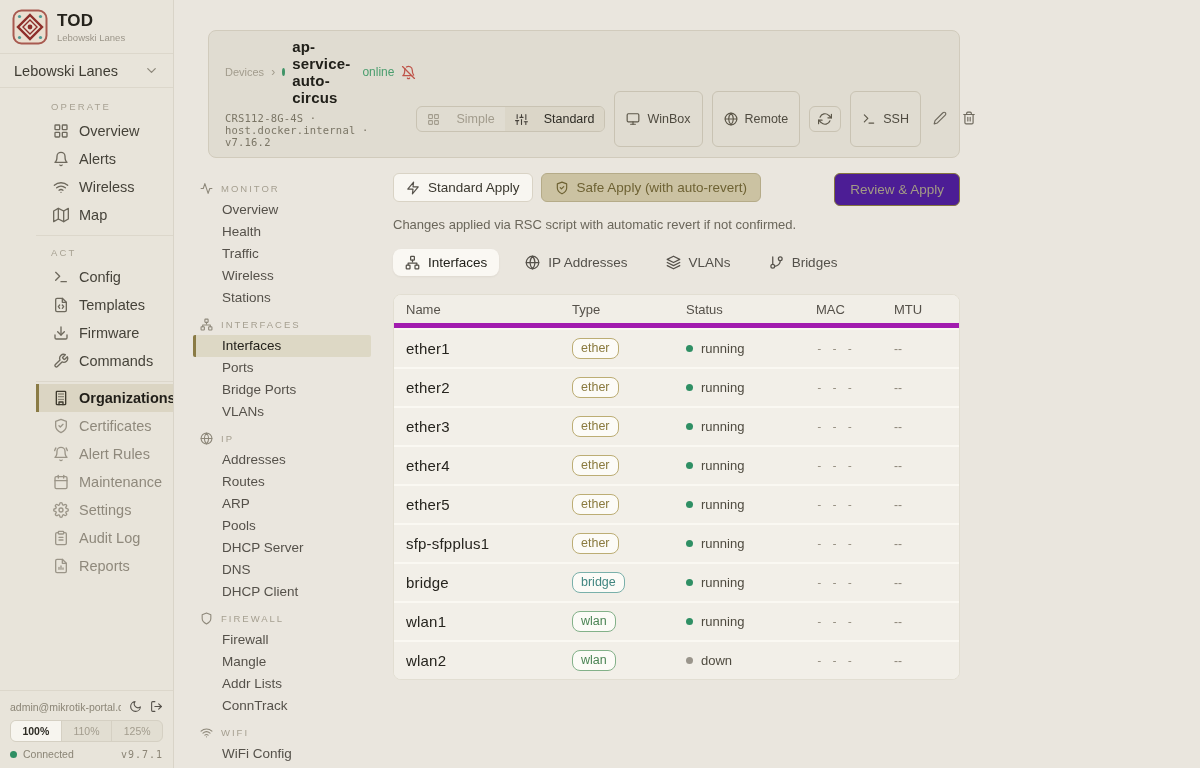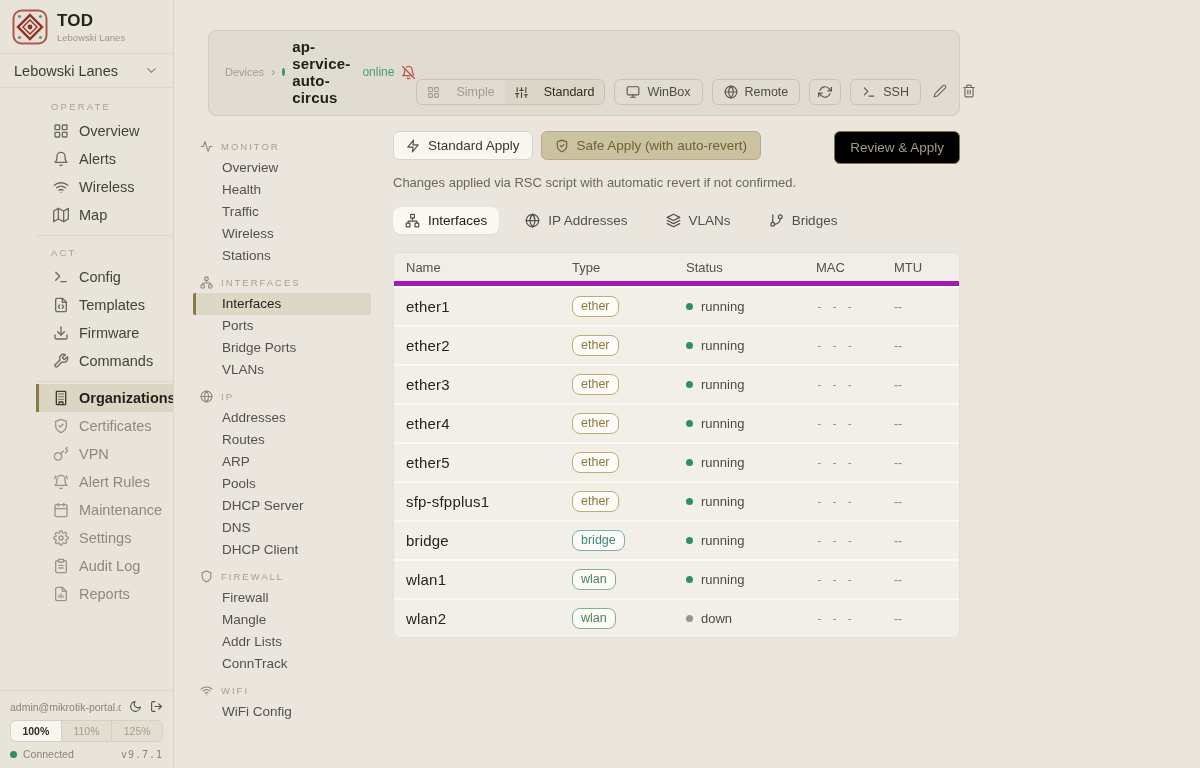--- a/index.html
+++ b/index.html
@@ -77,21 +77,21 @@
   .online-label { font-size: 12px; color: #4a9e6e; font-weight: 500; }
   .bell-off { width: 15px; height: 15px; color: #bf5449; cursor: pointer; }
   .device-meta { margin-top: 6px; font-family: "DejaVu Sans Mono", monospace; font-size: 10.5px; color: #7b7666; letter-spacing: .2px; }
   .header-actions { display: flex; align-items: center; gap: 9px; padding-bottom: 1px; }
   .mode-seg { display: flex; border: 1px solid #c9c3b3; border-radius: 6px; overflow: hidden; }
   .mode-opt { display: flex; align-items: center; gap: 16px; padding: 5px 10px; font-size: 12.5px; color: #a29c8d; cursor: pointer; }
   .mode-opt .icon { width: 13px; height: 13px; }
   .mode-opt.active { background: #dbd6c8; color: #2e2c25; font-weight: 500; }
   .mode-opt.active .icon { color: #45413a; }
   .hdr-btn {
-    display: flex; align-items: center; gap: 7px; padding: 5px 11px;
+    display: flex; align-items: center; gap: 7px; padding: 20px 11px;
     border: 1px solid #c9c3b3; border-radius: 6px; font-size: 12.5px; color: #4f4b40; cursor: pointer;
   }
   .hdr-btn .icon { width: 14px; height: 14px; color: #5c5749; }
   .hdr-btn.sq { padding: 5px 8px; }
   .hdr-icon-btn { padding: 3px; cursor: pointer; }
   .hdr-icon-btn .icon { width: 14px; height: 14px; color: #6e695d; }
 
   .content-row { display: flex; margin: 15px 0 0 21px; }
 
   
@@ -107,21 +107,21 @@
   .dnav-item.active { background: #ddd8c5; border-left-color: #8a7b45; color: #23211b; font-weight: 500; }
 
   
   .device-main { width: 567px; }
   .apply-row { display: flex; align-items: flex-start; gap: 8px; }
   .btn { display: inline-flex; align-items: center; gap: 8px; border-radius: 6px; cursor: pointer; font-size: 13.5px; }
   .btn .icon { width: 14px; height: 14px; }
   .btn-standard { background: #f8f6f1; border: 1px solid #d9d3c5; color: #3b382f; padding: 6px 12px; }
   .btn-standard .icon { color: #55514a; }
   .btn-safe { background: #cbc2a2; border: 1px solid #b5ab88; color: #6e6233; padding: 6px 13px; }
-  .btn-review { margin-left: auto; background: #000000; border: 1px solid #84753f; color: #a39b85; padding: 8px 15px; height: 33px; }
+  .btn-review { margin-left: auto; background: #4c1d95; border: 1px solid #84753f; color: #a39b85; padding: 8px 15px; height: 33px; }
   .apply-desc { margin: 11px 0 0; font-size: 13px; color: #6b675b; }
 
   .tabs-row { display: flex; align-items: center; gap: 14px; margin-top: 17px; }
   .tab { display: flex; align-items: center; gap: 8px; padding: 6px 12px; font-size: 13.5px; color: #53504а; color: #53504a; border-radius: 8px; cursor: pointer; }
   .tab .icon { width: 15px; height: 15px; color: #55514a; stroke-width: 1.8; }
   .tab.active { background: #faf8f3; color: #22211b; box-shadow: 0 1px 2px rgba(90,80,60,.08); }
 
   .iface-table {
     margin-top: 18px; width: 567px; background: #f6f4ee;
     border: 1px solid #e2ded2; border-radius: 8px; overflow: hidden;
@@ -275,28 +275,20 @@
           <svg viewBox="0 0 24 24">
             <path d="M12 22s8-4 8-10V5l-8-3-8 3v7c0 6 8 10 8 10z"></path>
             <path d="M9 11.5l2 2 4-4"></path>
           </svg>
         </span>
         <span>Certificates</span>
       </div>
       <div class="side-item muted">
         <span class="icon">
           <svg viewBox="0 0 24 24">
-            <path d="M21 2l-2 2m-7.6 7.6a5.5 5.5 0 1 1-7.8 7.8 5.5 5.5 0 0 1 7.8-7.8zm0 0L15.5 7.5m3 3L22 7l-3-3"></path>
-          </svg>
-        </span>
-        <span>VPN</span>
-      </div>
-      <div class="side-item muted">
-        <span class="icon">
-          <svg viewBox="0 0 24 24">
             <path d="M18 8a6 6 0 0 0-12 0c0 7-3 9-3 9h18s-3-2-3-9"></path>
             <path d="M13.7 21a2 2 0 0 1-3.4 0"></path>
             <path d="M2.5 7a10 10 0 0 1 1.8-4"></path>
             <path d="M21.5 7a10 10 0 0 0-1.8-4"></path>
           </svg>
         </span>
         <span>Alert Rules</span>
       </div>
       <div class="side-item muted">
         <span class="icon">
@@ -379,20 +371,21 @@
         <span class="online-label">online</span>
         <span class="icon bell-off">
             <svg viewBox="0 0 24 24">
               <path d="M8.6 3.2A6 6 0 0 1 18 8c0 4.6 1.3 6.9 2.3 8.1"></path>
               <path d="M17.5 17H3s3-2 3-9a6 6 0 0 1 .4-2.2"></path>
               <path d="M13.7 21a2 2 0 0 1-3.4 0"></path>
               <line x1="2.5" y1="2.5" x2="21.5" y2="21.5"></line>
             </svg>
           </span>
       </div>
+      <div class="device-meta">CRS112-8G-4S · host.docker.internal · v7.16.2</div>
     </div>
     <div class="header-actions" id="header-actions">
         <div class="mode-seg">
           <div class="mode-opt">
             <span class="icon">
               <svg viewBox="0 0 24 24">
                 <rect x="3" y="3" width="7" height="7" rx="1"></rect>
                 <rect x="14" y="3" width="7" height="7" rx="1"></rect>
                 <rect x="3" y="14" width="7" height="7" rx="1"></rect>
                 <rect x="14" y="14" width="7" height="7" rx="1"></rect>

